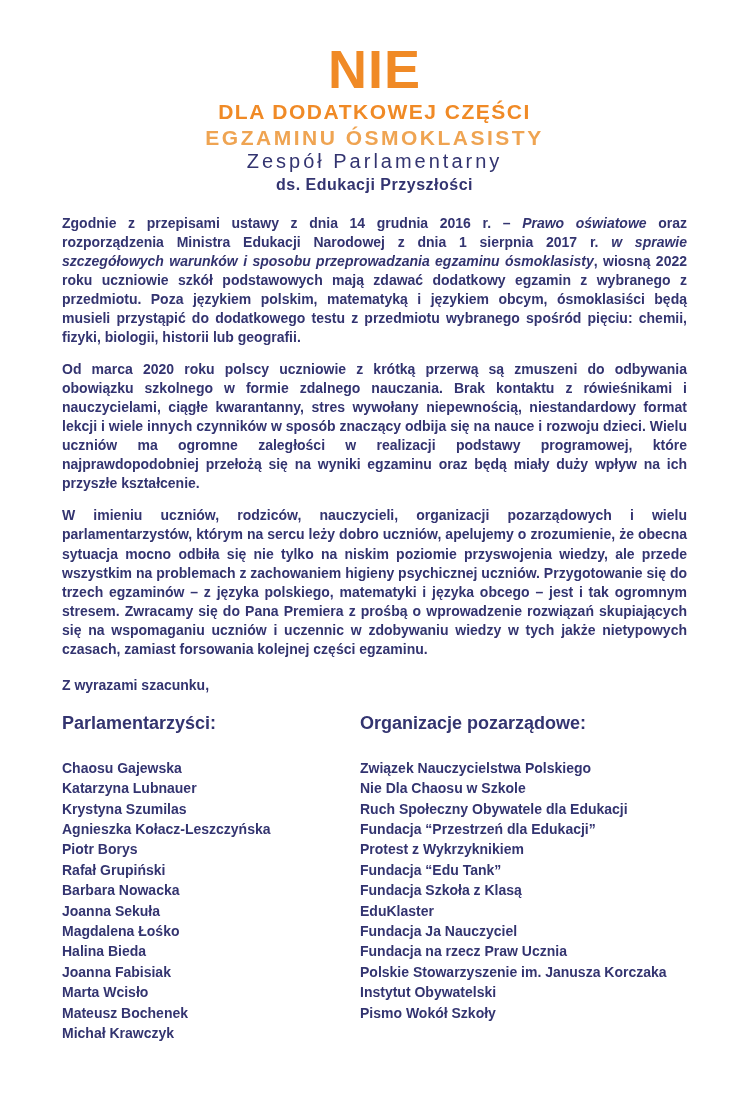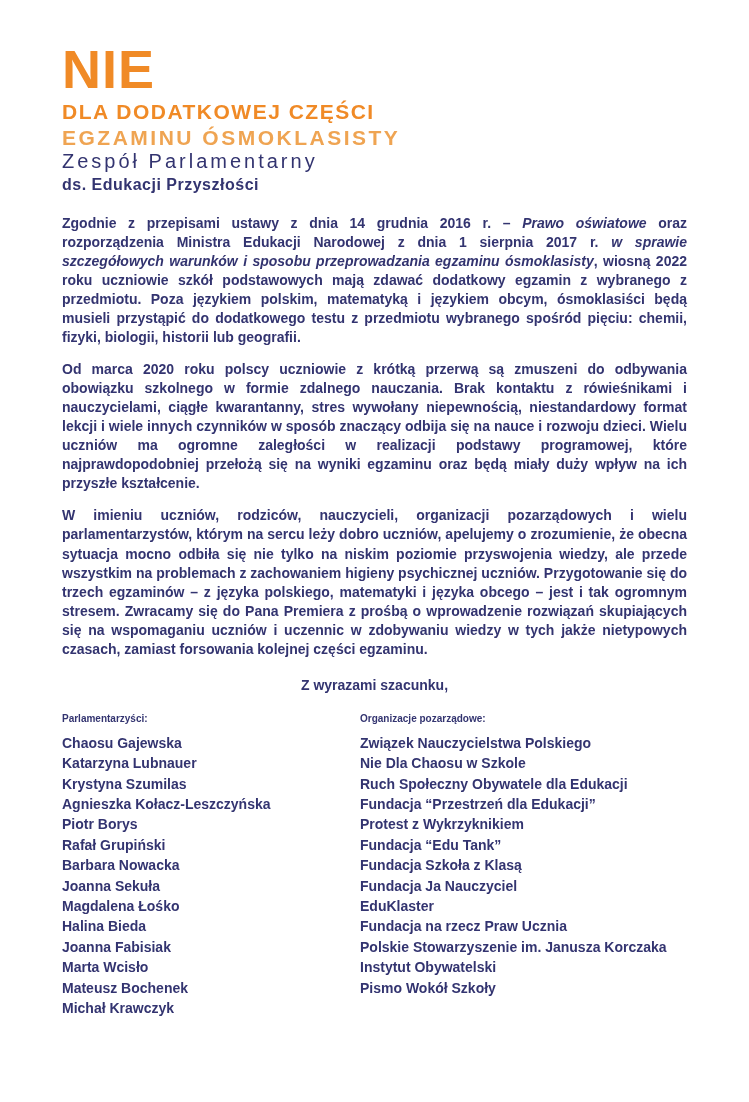--- a/index.html
+++ b/index.html
@@ -10,21 +10,21 @@
   *{margin:0;padding:0;box-sizing:border-box;}
   html,body{background:#ffffff;}
   body{font-family:"Liberation Sans", sans-serif;}
   .page{
     width:749px;
     min-height:1102px;
     margin:0 auto;
     background:#ffffff;
     padding:42px 62px 12px 62px;
   }
-  .masthead{}
+  .masthead{text-align:center;}
   .title-no{
     color:var(--orange-bold);
     font-size:54px;
     font-weight:bold;
     line-height:1.0;
     letter-spacing:1px;
   }
   .title-line2{
     color:var(--orange-bold);
     font-size:21px;
@@ -64,33 +64,32 @@
     text-align:justify;
     margin-bottom:13px;
     color:var(--navy);
   }
   .seg-italic{font-style:italic;}
   .closing{
     font-size:14px;
     font-weight:bold;
     color:var(--navy);
     margin-top:18px;
-    text-align:center;
   }
   .signatures{
     display:flex;
     margin-top:20px;
   }
   .sig-col-left{flex:0 0 298px;}
   .sig-col-right{flex:1;}
   .sig-heading{
-    font-size:10px;
+    font-size:18px;
     font-weight:bold;
     color:var(--navy);
-    margin-bottom:9px;
+    margin-bottom:24px;
   }
   .sig-item{
     font-size:14px;
     font-weight:bold;
     color:var(--navy);
     line-height:20.4px;
   }
 </style>
 </head>
 <body>
@@ -139,22 +138,22 @@
     <div class="sig-col-right">
       <div class="sig-heading">Organizacje pozarządowe:</div>
       <div>
           <div class="sig-item">Związek Nauczycielstwa Polskiego</div>
           <div class="sig-item">Nie Dla Chaosu w Szkole</div>
           <div class="sig-item">Ruch Społeczny Obywatele dla Edukacji</div>
           <div class="sig-item">Fundacja “Przestrzeń dla Edukacji”</div>
           <div class="sig-item">Protest z Wykrzyknikiem</div>
           <div class="sig-item">Fundacja “Edu Tank”</div>
           <div class="sig-item">Fundacja Szkoła z Klasą</div>
+          <div class="sig-item">EduKlaster</div>
           <div class="sig-item">Fundacja Ja Nauczyciel</div>
-          <div class="sig-item">EduKlaster</div>
           <div class="sig-item">Fundacja na rzecz Praw Ucznia</div>
           <div class="sig-item">Polskie Stowarzyszenie im. Janusza Korczaka</div>
           <div class="sig-item">Instytut Obywatelski</div>
           <div class="sig-item">Pismo Wokół Szkoły</div>
         </div>
     </div>
   </div>
 
 </div>
 

